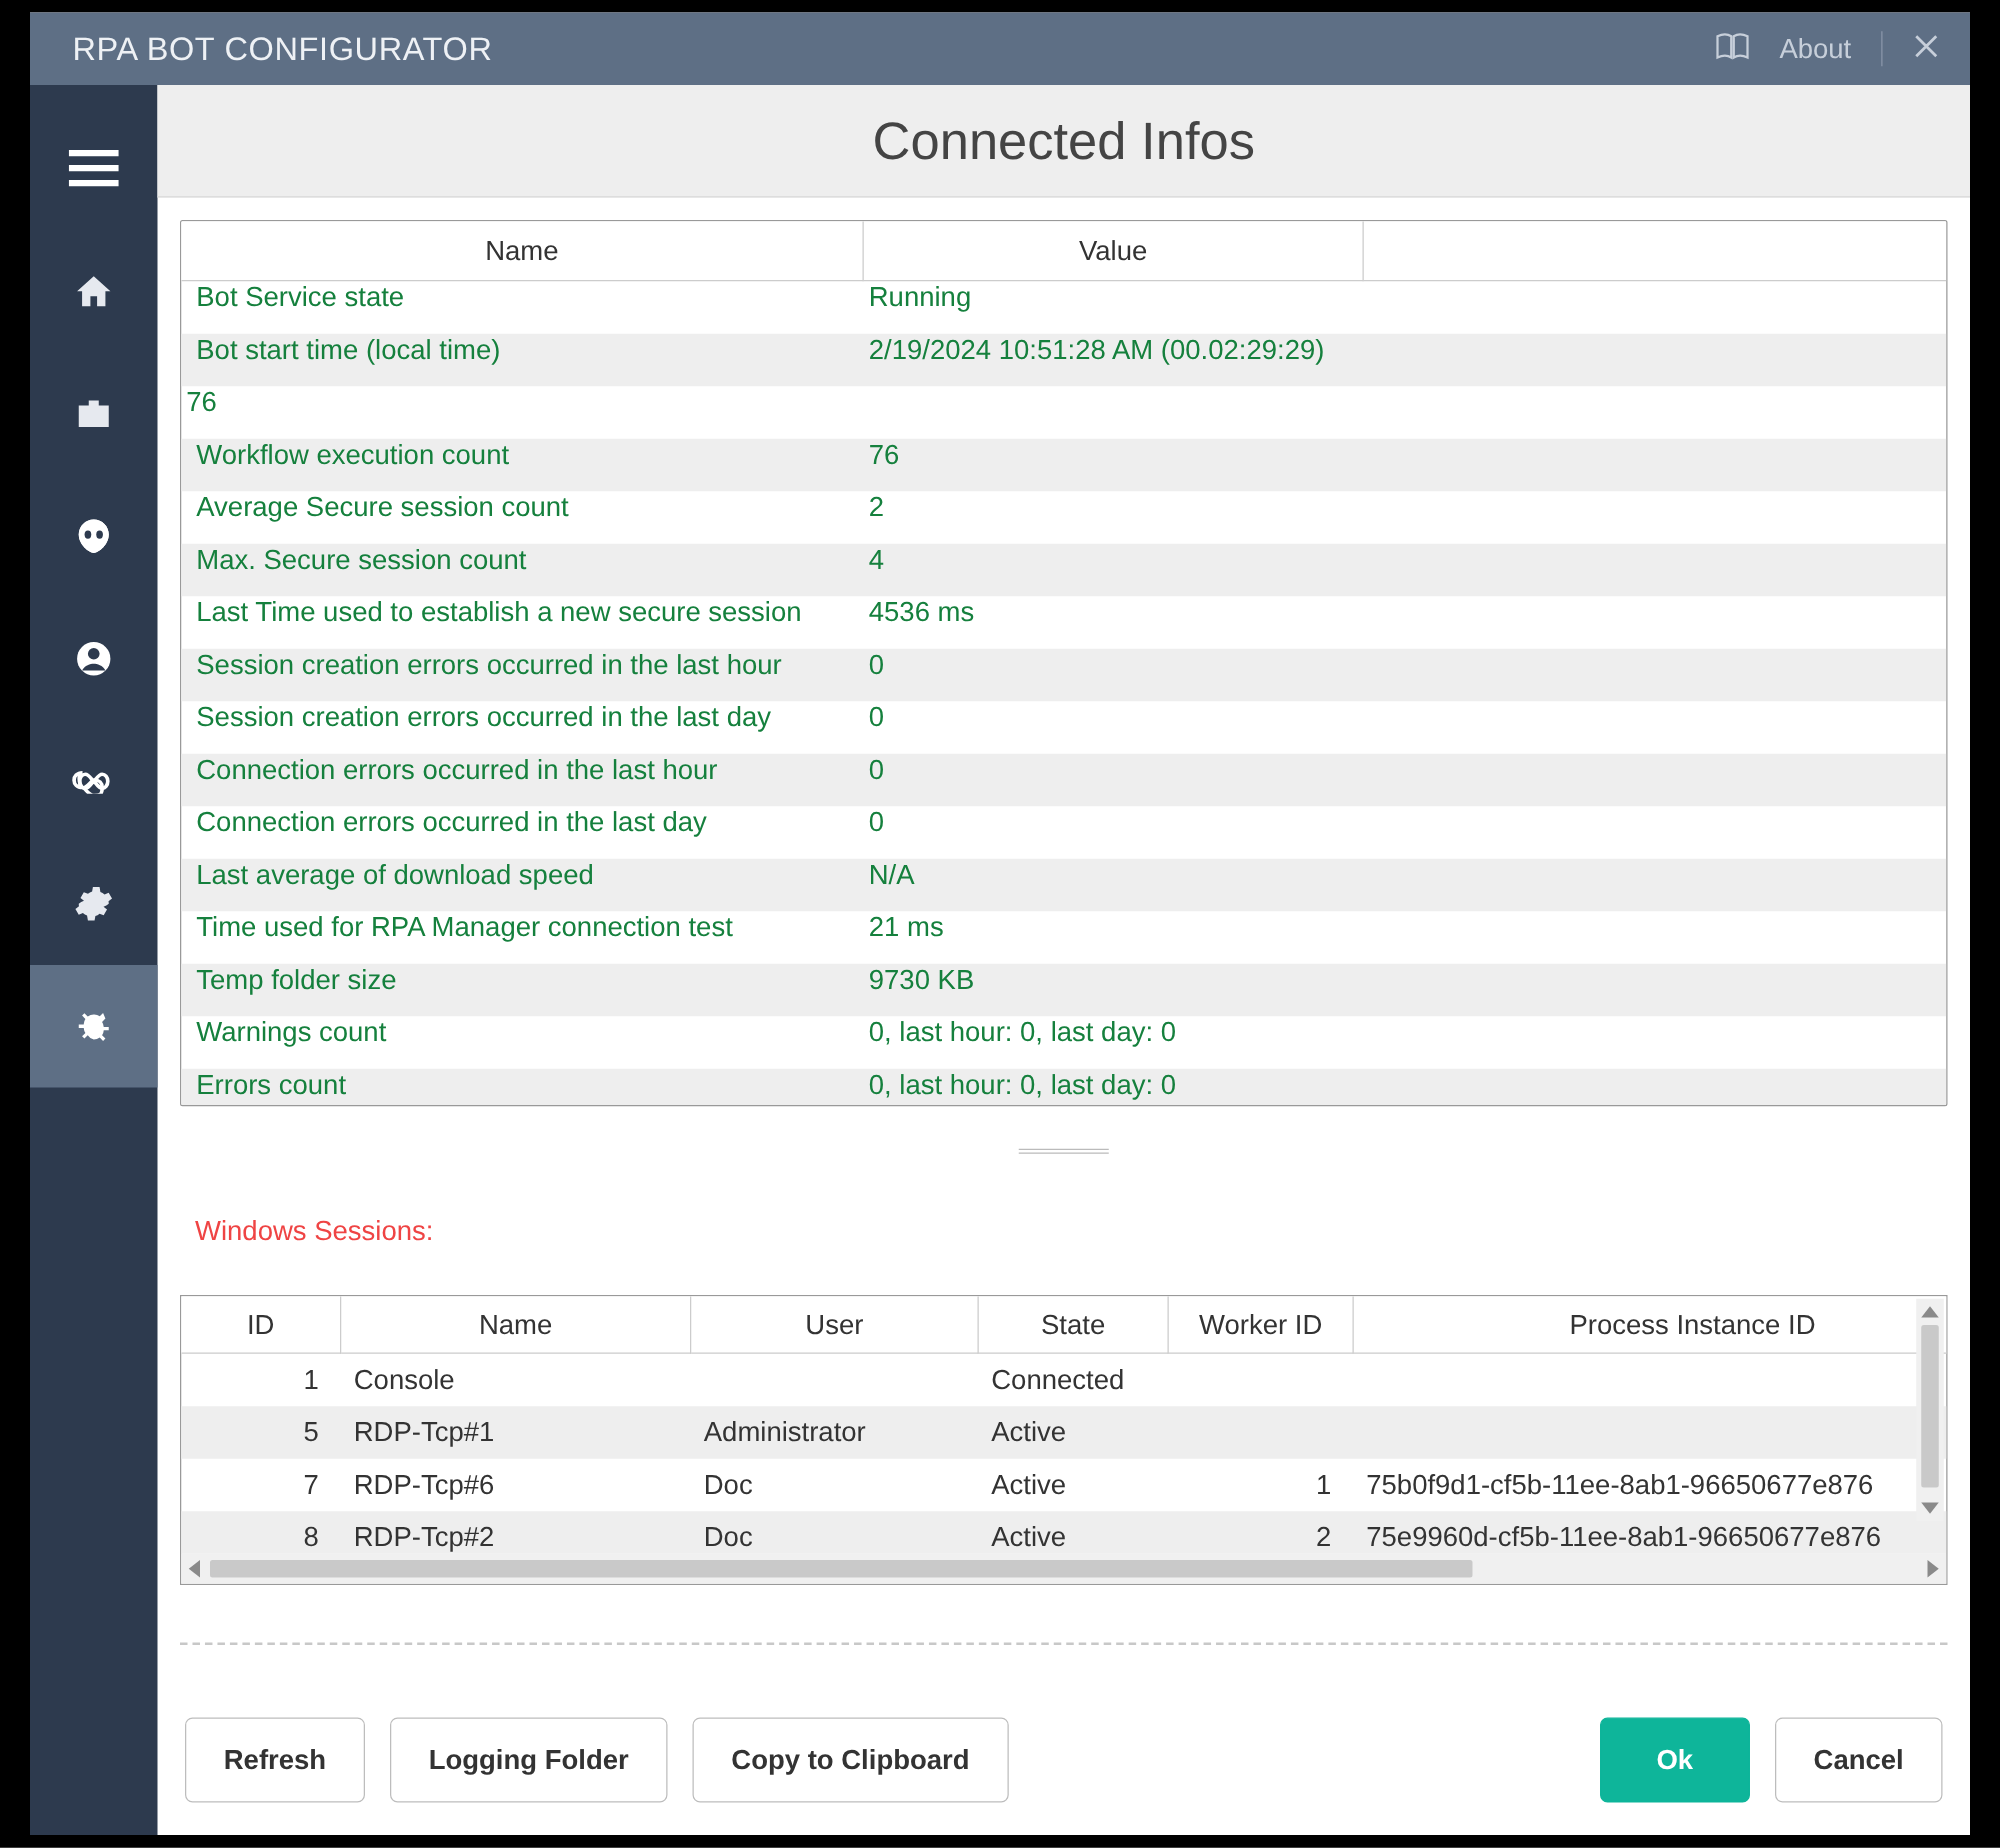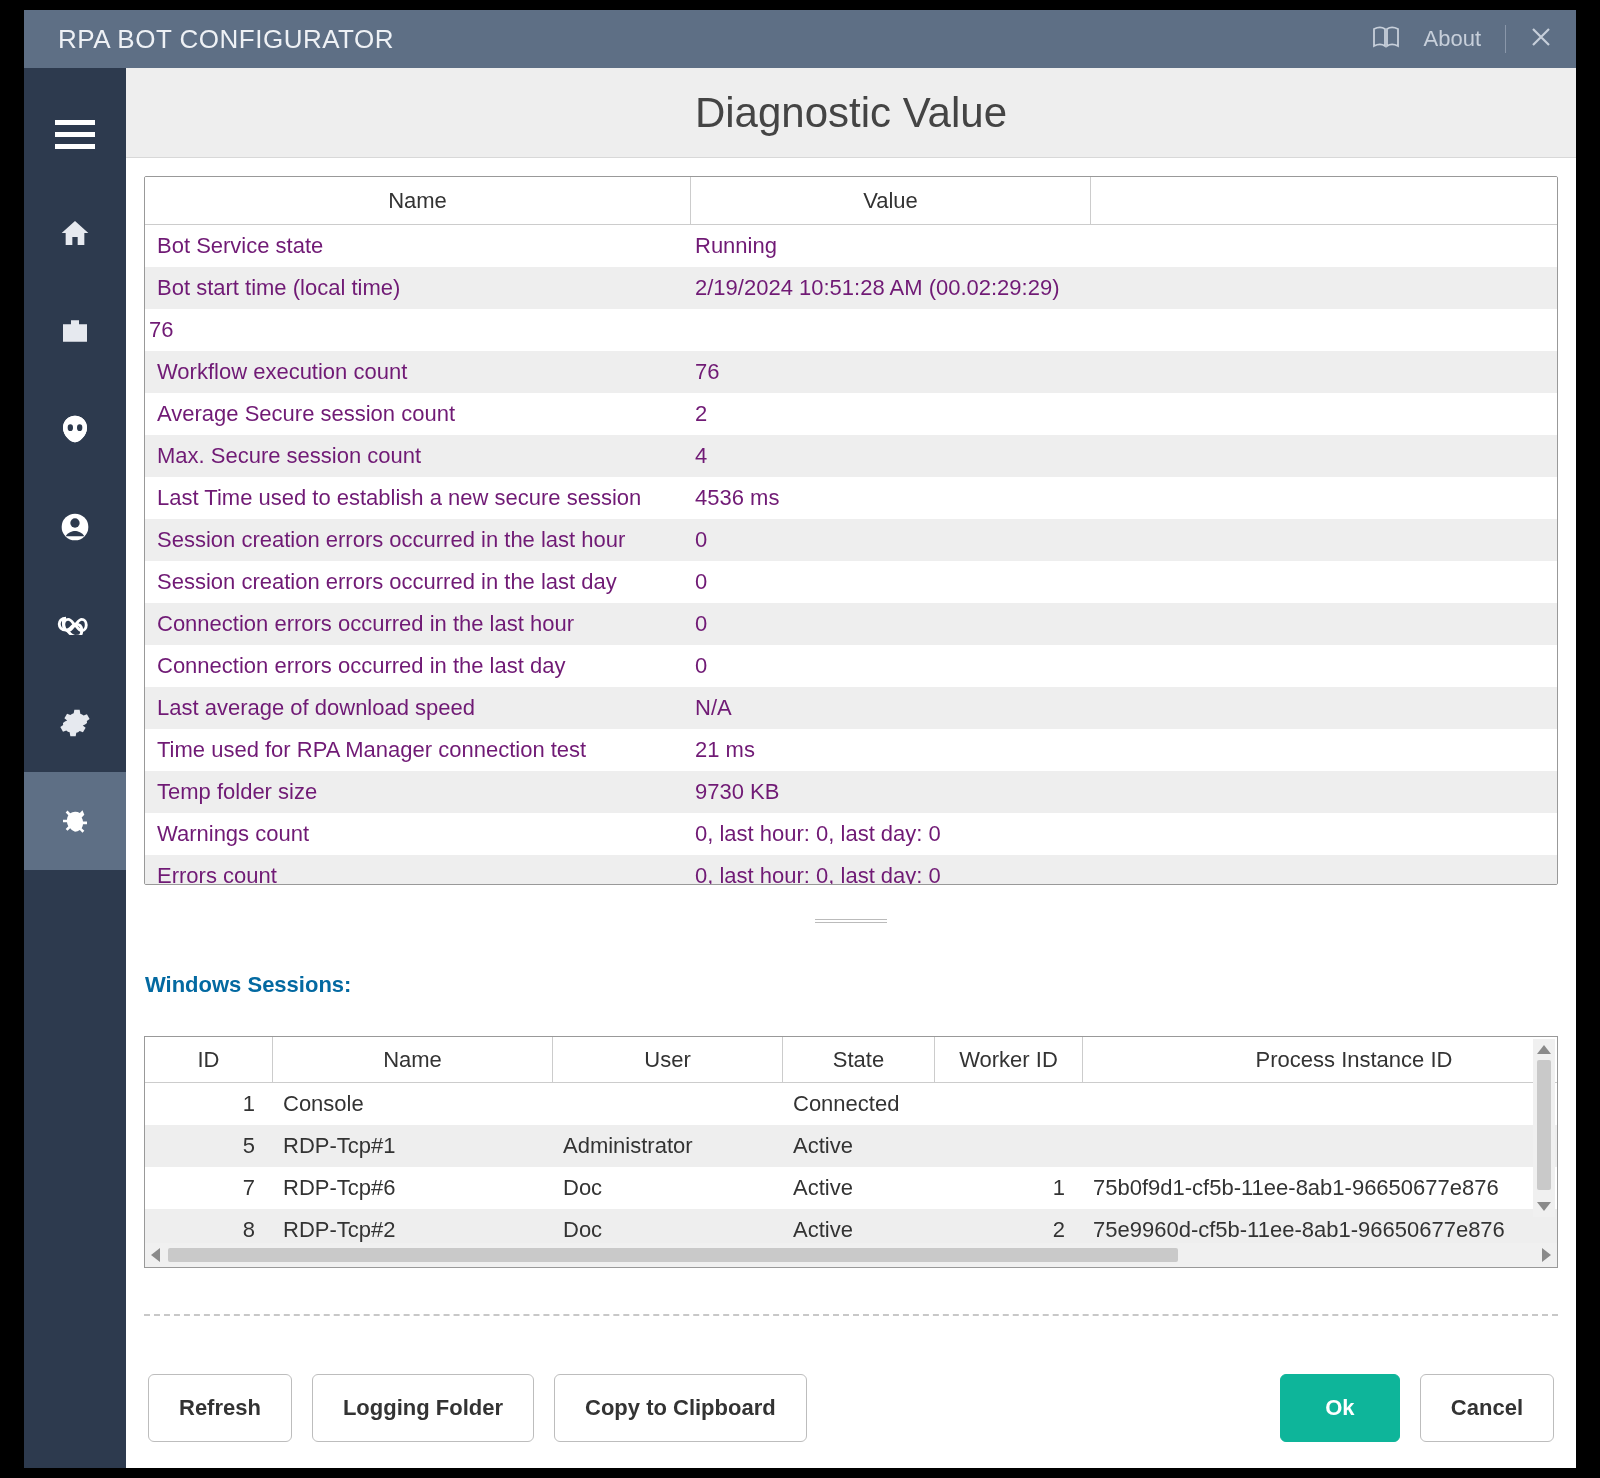--- a/index.html
+++ b/index.html
@@ -75,39 +75,39 @@
     border-right: 1px solid #ccc;
     border-bottom: 1px solid #ccc;
   }
   .diag-header-row .hcell:last-child { border-right: none; }
   .diag-header-row .c1 { width: 546px; }
   .diag-header-row .c2 { width: 400px; }
   .diag-header-row .c3 { flex: 1; }
 
   .diag-rows { }
   .drow {
-    display: flex; align-items: center;
+    display: flex; align-items: flex-start;
     height: 42px;
     font-size: 22px;
-    color: #701a75;
+    color: #15803d;
   }
   .drow:nth-child(even) { background: #eeeeee; }
   .drow .c1 { width: 546px; padding-left: 12px; }
   .drow .c2 { flex: 1; padding-left: 4px; }
   .diag-spacer { height: 12px; }
 
   .splitter {
     height: 10px;
     display: flex; align-items: center; justify-content: center;
   }
   .splitter-handle {
     width: 72px; height: 4px; border-top: 1px solid #bbb; border-bottom: 1px solid #bbb;
   }
 
-  .sessions-label { font-size: 22px; color: #0369a1; margin: 14px 0 6px 1px; font-weight: 700; }
+  .sessions-label { font-size: 22px; color: #ef4444; margin: 14px 0 6px 12px; font-weight: 400; }
 
   .sessions-box {
     border: 1px solid #999;
     position: relative;
     display: flex; flex-direction: column;
     height: 232px;
   }
   .sess-scrollwrap { position: relative; flex: 1; overflow: hidden; }
   .sess-table { width: 1480px; }
   .sess-header {
@@ -254,21 +254,21 @@
       </div>
       <div class="sidebar-item active">
         <svg class="side-svg" viewBox="0 0 24 24">
             <path d="M12 5a4 4 0 00-4 4h8a4 4 0 00-4-4zm-6 6H3v2h3a6 6 0 001 3l-2 2 1.4 1.4 2-2A6 6 0 0012 20a6 6 0 003.6-1.2l2 2L19 19.4l-2-2a6 6 0 001-3h3v-2h-3a6 6 0 00-1-3l2-2L17.6 4l-2 2A6 6 0 0012 5a6 6 0 00-3.6 1.2l-2-2L5 5.6l2 2a6 6 0 00-1 3z"></path>
           </svg>
       </div>
     </div>
 
     <div class="main">
       <div class="page-header">
-        <div class="page-title">Diagnostic Value</div>
+        <div class="page-title">Connected Infos</div>
       </div>
 
       <div class="content">
         <div class="diag-box">
           <div class="diag-header-row">
             <div class="hcell c1">Name</div>
             <div class="hcell c2">Value</div>
             <div class="hcell c3"></div>
           </div>
           <div class="diag-rows" id="diag-rows">

